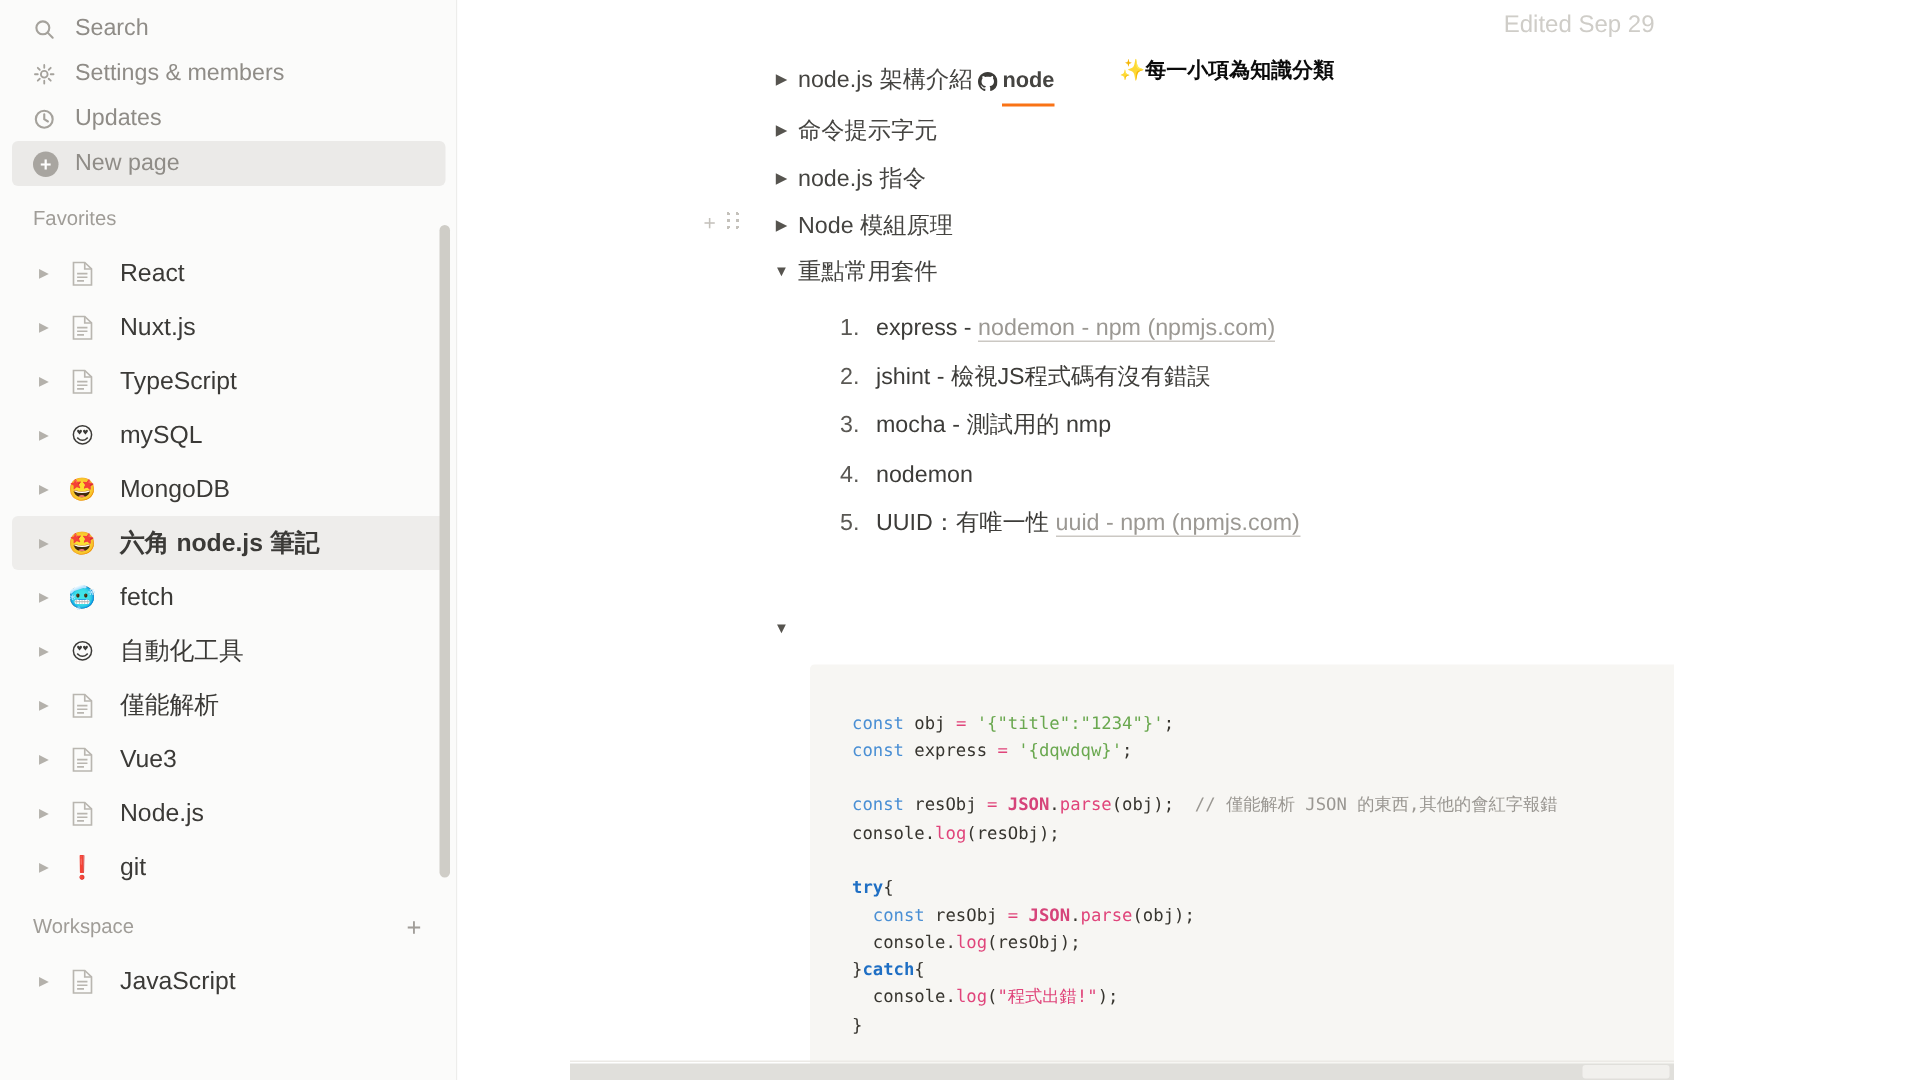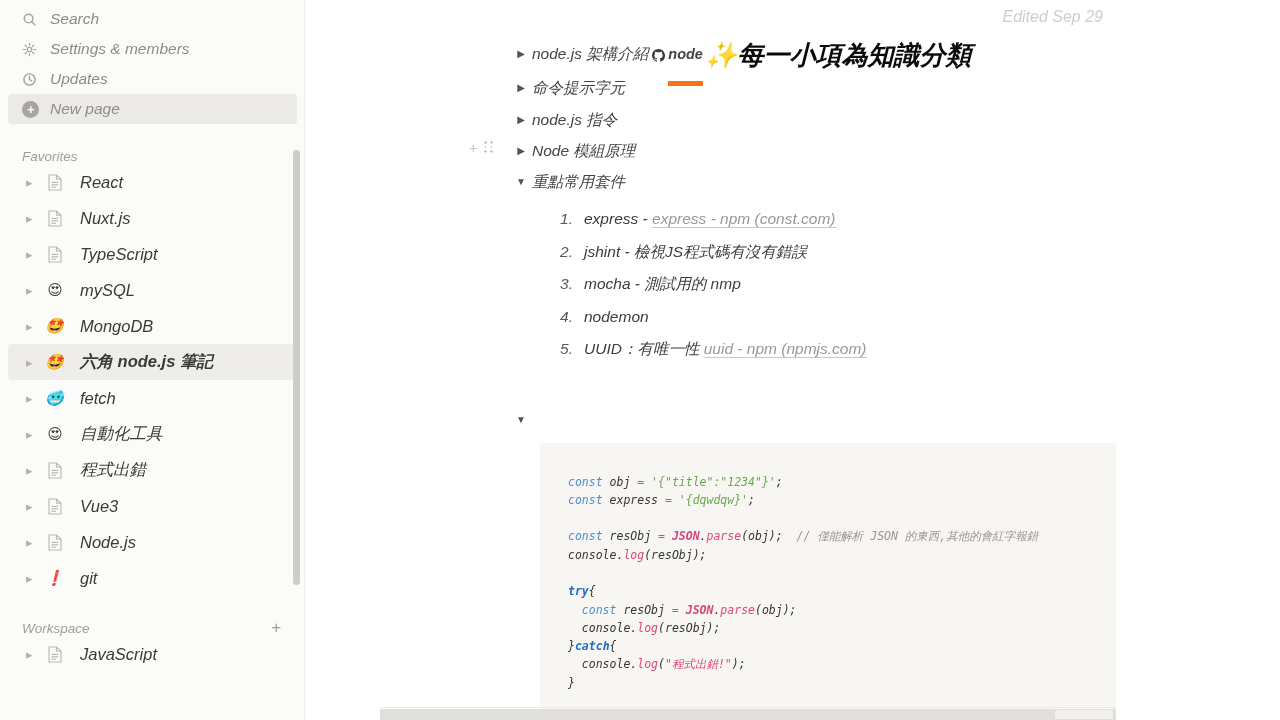--- a/index.html
+++ b/index.html
@@ -8,21 +8,20 @@
     width: 1280px; height: 720px;
     overflow: hidden;
     background: #ffffff;
     font-family: "Liberation Sans", "DejaVu Sans", sans-serif;
   }
   #app {
     position: relative;
     width: 1116px; height: 720px;
     display: flex;
     overflow: hidden;
-    font-style: italic;
   }
 
   
   .sidebar {
     position: relative;
     width: 305px;
     height: 720px;
     background: #fbfbfa;
     flex: 0 0 305px;
     overflow: hidden;
@@ -49,21 +48,21 @@
 
   .plus-circle {
     width: 17px; height: 17px; border-radius: 50%;
     background: #a8a5a0;
     display: flex; align-items: center; justify-content: center;
     color: #fff; font-size: 13px; line-height: 1;
     font-weight: bold;
   }
 
   .sb-section {
-    display: flex; align-items: flex-end; justify-content: space-between;
+    display: flex; align-items: flex-start; justify-content: space-between;
     padding: 0 22px 0 22px;
     height: 26px;
     color: #a09d98;
     font-size: 13.5px;
     margin-top: 14px;
   }
   .sb-section .plus-flat {
     color: #a09d98; font-size: 17px; line-height: 1; padding-right: 2px;
   }
 
@@ -129,22 +128,22 @@
   }
   .edited {
     position: absolute;
     right: 13px; top: 8px;
     font-size: 16px;
     color: #cfcdc8;
   }
 
   .annot {
     position: absolute;
-    left: 400px; top: 38px;
-    font-size: 26px;
+    left: 441px; top: 38px;
+    font-size: 14px;
     font-weight: 800;
     color: #0b0b0b;
     line-height: 1.38;
     white-space: nowrap;
     font-family: "DejaVu Sans", "Liberation Sans", sans-serif;
   }
   .annot .spark { color: #f6b93b; font-weight: 400; }
 
   .doc {
     position: absolute;
@@ -168,22 +167,22 @@
     text-align: center;
   }
   .ttxt { white-space: nowrap; }
   .gh-ico {
     display: inline-block;
     vertical-align: -3px;
     margin: 0 3px 0 4px;
   }
   .node-bold {
     font-weight: 700; font-size: 14.5px;
-    border-bottom: 5px solid #f97316;
-    padding-bottom: 19px;
+    border-bottom: 2px solid #f97316;
+    padding-bottom: 7px;
   }
 
   .handles {
     position: absolute;
     left: -41px; top: 6px;
     display: flex; gap: 7px;
     color: #c4c1bb; font-size: 14px;
     line-height: 1;
   }
   .dots6 {
@@ -391,21 +390,21 @@
         <span class="chev">▸</span>
         <span class="nav-ico">
           <svg class="doc-ico" width="14" height="17" viewBox="0 0 14 17" fill="none" stroke="#b9b6b0" stroke-width="1.1">
             <path d="M1 1h7.5L13 5.3V16H1z"></path>
               <path d="M8.5 1v4.3H13"></path>
             <line x1="3.4" y1="8.4" x2="10.3" y2="8.4"></line>
               <line x1="3.4" y1="10.8" x2="10.3" y2="10.8"></line>
               <line x1="3.4" y1="13.2" x2="8" y2="13.2"></line>
           </svg>
         </span>
-        <span class="nav-text">程式出錯</span>
+        <span class="nav-text">僅能解析</span>
       </div>
 
       <div class="nav-item">
         <span class="chev">▸</span>
         <span class="nav-ico">
           <svg class="doc-ico" width="14" height="17" viewBox="0 0 14 17" fill="none" stroke="#b9b6b0" stroke-width="1.1">
             <path d="M1 1h7.5L13 5.3V16H1z"></path>
               <path d="M8.5 1v4.3H13"></path>
             <line x1="3.4" y1="8.4" x2="10.3" y2="8.4"></line>
               <line x1="3.4" y1="10.8" x2="10.3" y2="10.8"></line>
@@ -496,21 +495,21 @@
         <span class="tri">▶</span>
         <span class="ttxt">Node 模組原理</span>
       </div>
 
       <div class="toggle-row">
         <span class="tri">▼</span>
         <span class="ttxt">重點常用套件</span>
       </div>
 
       <ol class="nlist" style="margin-left:44px">
-        <li><span>express - </span><span class="lnk">express - npm (const.com)</span></li>
+        <li><span>express - </span><span class="lnk">nodemon - npm (npmjs.com)</span></li>
         <li><span>jshint - 檢視JS程式碼有沒有錯誤</span></li>
         <li><span>mocha - 測試用的 nmp</span></li>
         <li><span>nodemon</span></li>
         <li><span>UUID：有唯一性 </span><span class="lnk">uuid - npm (npmjs.com)</span></li>
       </ol>
 
       <div class="toggle-row" style="margin-top:38px">
         <span class="tri">▼</span>
       </div>
 

